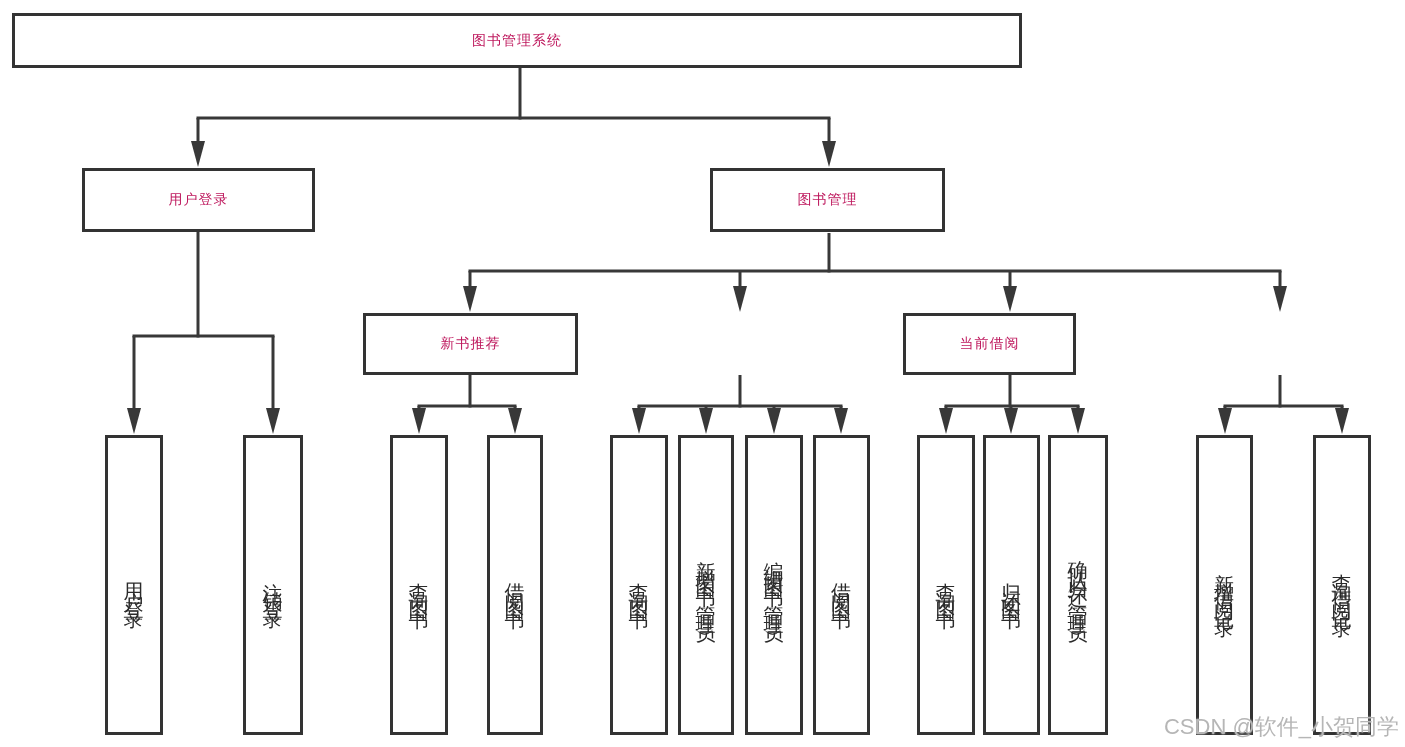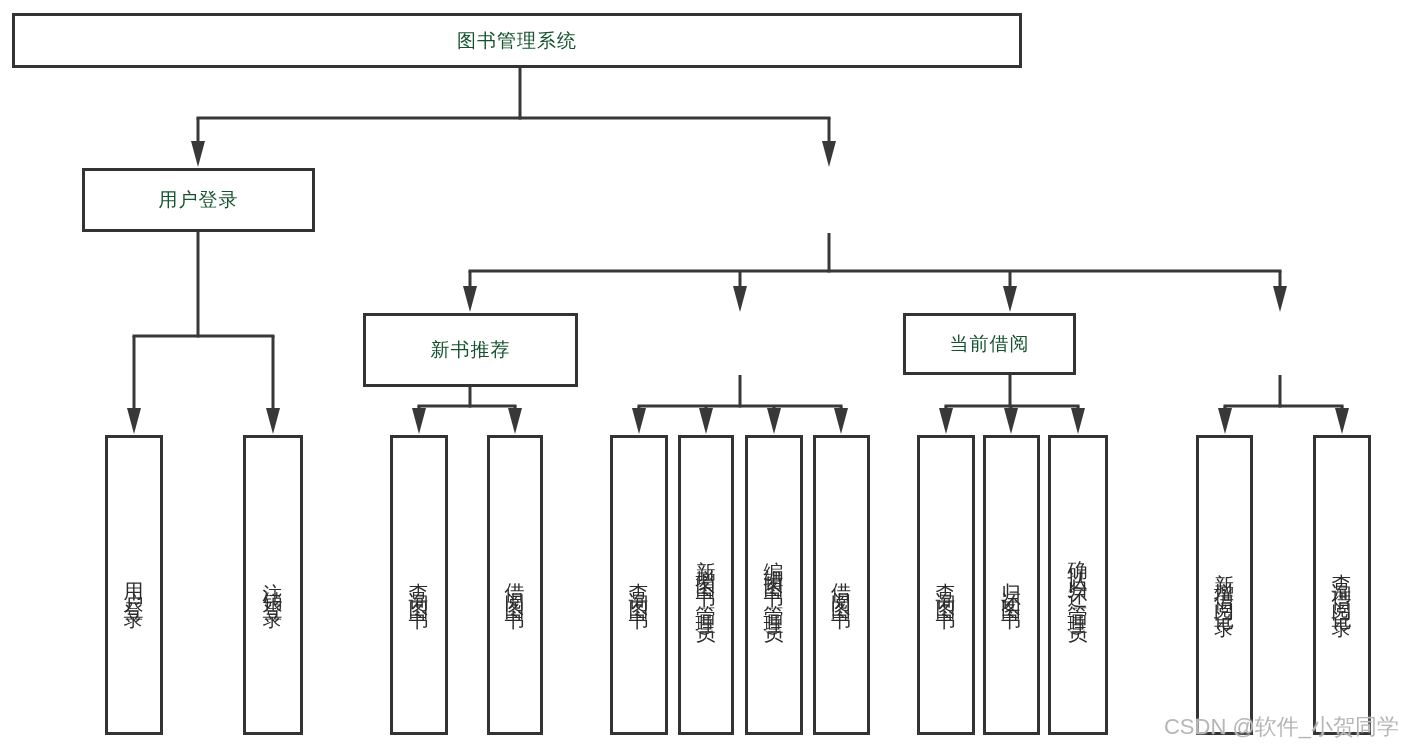--- a/index.html
+++ b/index.html
@@ -28,23 +28,23 @@
     position: absolute;
     box-sizing: border-box;
     border: 3px solid #333333;
     background: #ffffff;
     display: flex;
     align-items: center;
     justify-content: center;
     z-index: 2;
   }
   .node .hlabel {
-    font-size: 19px;
+    font-size: 14px;
     letter-spacing: 1px;
-    color: #14532d;
+    color: #be185d;
     white-space: nowrap;
     text-align: center;
   }
   .leaf .vtext {
     writing-mode: vertical-rl;
     text-orientation: mixed;
     font-size: 20px;
     letter-spacing: 9px;
     line-height: 1;
     color: #2b2b2b;
@@ -135,22 +135,25 @@
     </g>
   </svg>
 
   <div class="node" style="left:12px; top:13px; width:1010px; height:55px">
     <span class="hlabel">图书管理系统</span>
   </div>
 
   <div class="node" style="left:82px; top:168px; width:233px; height:64px">
     <span class="hlabel">用户登录</span>
   </div>
-
-  <div class="node" style="left:363px; top:313px; width:215px; height:74px">
+  <div class="node" style="left:710px; top:168px; width:235px; height:64px">
+    <span class="hlabel">图书管理</span>
+  </div>
+
+  <div class="node" style="left:363px; top:313px; width:215px; height:62px">
     <span class="hlabel">新书推荐</span>
   </div>
   <div class="node" style="left:903px; top:313px; width:173px; height:62px">
     <span class="hlabel">当前借阅</span>
   </div>
 
   <div class="node leaf" style="left:105px; top:435px; width:58px; height:300px">
     <span class="vtext">用户登录</span>
   </div>
   <div class="node leaf" style="left:243px; top:435px; width:60px; height:300px">

